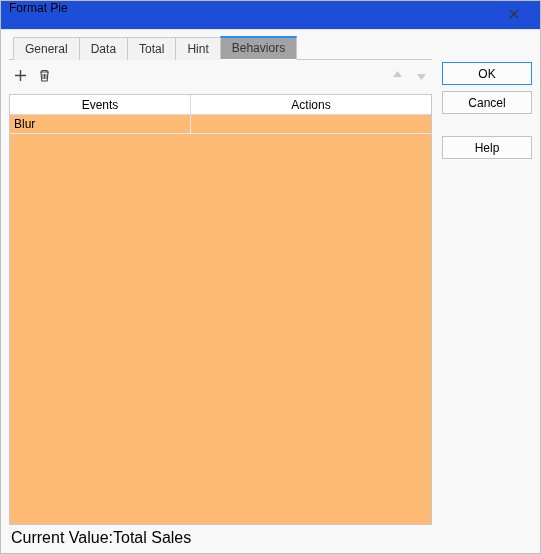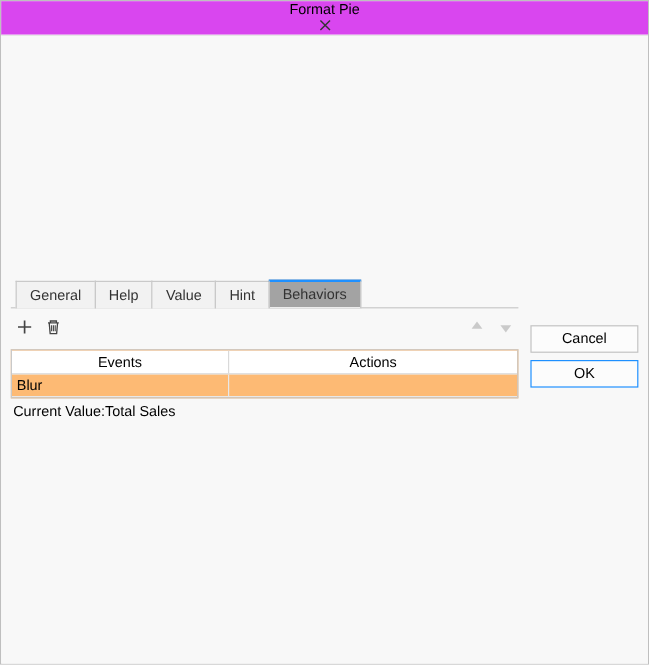--- a/index.html
+++ b/index.html
@@ -12,41 +12,39 @@
   }
   .window {
     width: 541px; height: 554px;
     border: 1px solid #bfbfbf;
     background: #fff;
     position: relative;
     display: flex; flex-direction: column;
   }
   .titlebar {
     height: 28px;
-    display: flex; align-items: center;
+    display: flex; 
     padding: 0 8px;
-    background: #d946ef;
-    flex-direction: column;
+    background: #1d4ed8;
   }
   .titlebar .title { flex: 1; font-size: 12px; }
   .titlebar .close {
     width: 36px; height: 100%;
     display: flex; align-items: center; justify-content: center;
     cursor: default;
   }
   .titlebar .close svg { width: 10px; height: 10px; }
 
   .body {
     flex: 1;
     background: #f8f8f8;
     border-top: 1px solid #e6e6e6;
     padding: 6px 8px 6px 8px;
     display: flex;
     gap: 10px;
-    align-items: center;
   }
   .left {
     flex: 1;
     display: flex; flex-direction: column;
     min-width: 0;
   }
   .right {
     width: 90px;
     display: flex; flex-direction: column;
     gap: 6px;
@@ -127,21 +125,21 @@
     border-right: 1px solid #e8e8e8;
     padding: 2px 4px;
     font-size: 12px;
     display: flex; align-items: center;
   }
   .grid-row .cell:last-child { border-right: none; }
   .col-events, .cell-events { width: 43%; }
   .col-actions, .cell-actions { width: 57%; }
 
   .status {
-    font-size: 12px;
+    font-size: 16px;
     padding: 4px 2px 0 2px;
   }
 
   .btn {
     height: 23px;
     background: #fcfcfc;
     border: 1px solid #c2c2c2;
     font-size: 12px;
     display: flex; align-items: center; justify-content: center;
     cursor: default;
@@ -166,22 +164,22 @@
       </span>
     </div>
   </div>
 
   <div class="body">
 
     <div class="left">
 
       <div class="tabs">
         <div class="tab">General</div>
-        <div class="tab">Help</div>
-        <div class="tab">Value</div>
+        <div class="tab">Data</div>
+        <div class="tab">Total</div>
         <div class="tab">Hint</div>
         <div class="tab active">Behaviors</div>
       </div>
 
       <div class="toolbar">
         <div class="icon-btn">
           <span>
             <svg viewBox="0 0 15 15">
                 <path d="M7.5 2 V13 M2 7.5 H13" stroke="#444" stroke-width="1.4"></path>
               </svg>
@@ -225,19 +223,20 @@
         </div>
       </div>
 
       <div class="status">
         <span>Current Value:</span><span>Total Sales</span>
       </div>
 
     </div>
 
     <div class="right">
+      <div class="btn primary">OK</div>
       <div class="btn">Cancel</div>
-      <div class="btn primary">OK</div>
       <div class="gap"></div>
+      <div class="btn">Help</div>
     </div>
 
   </div>
 </div>
 
 </body></html>

